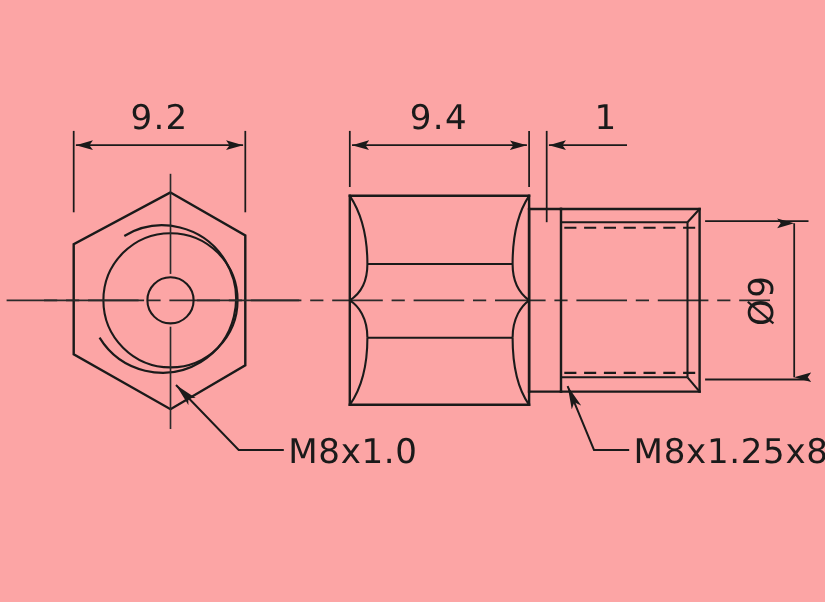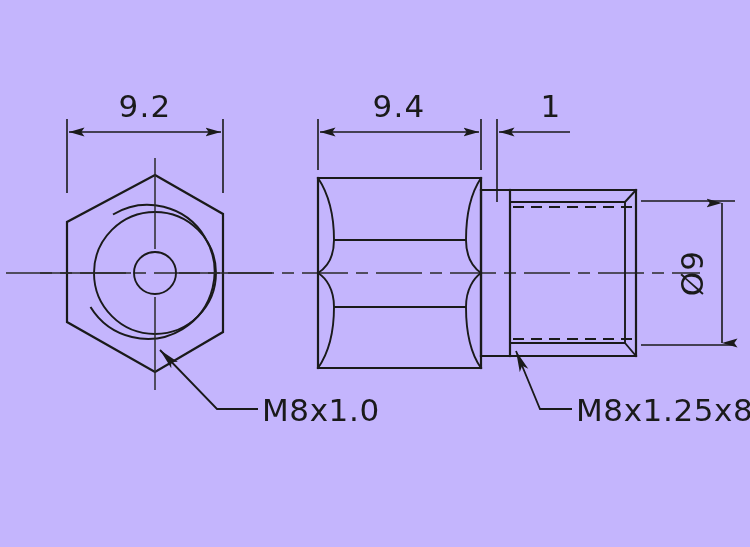--- a/index.html
+++ b/index.html
@@ -7,21 +7,21 @@
     padding: 0;
     background: #ffffff;
   }
   body {
     font-family: "DejaVu Sans", sans-serif;
   }
   #drawing-root {
     position: relative;
     width: 750px;
     height: 547px;
-    background: #c4b5fd;
+    background: #fca5a5;
     overflow: hidden;
   }
   #drawing-svg {
     display: block;
     width: 750px;
     height: 547px;
   }
   .obj-line {
     fill: none;
     stroke: #1a1a1a;

